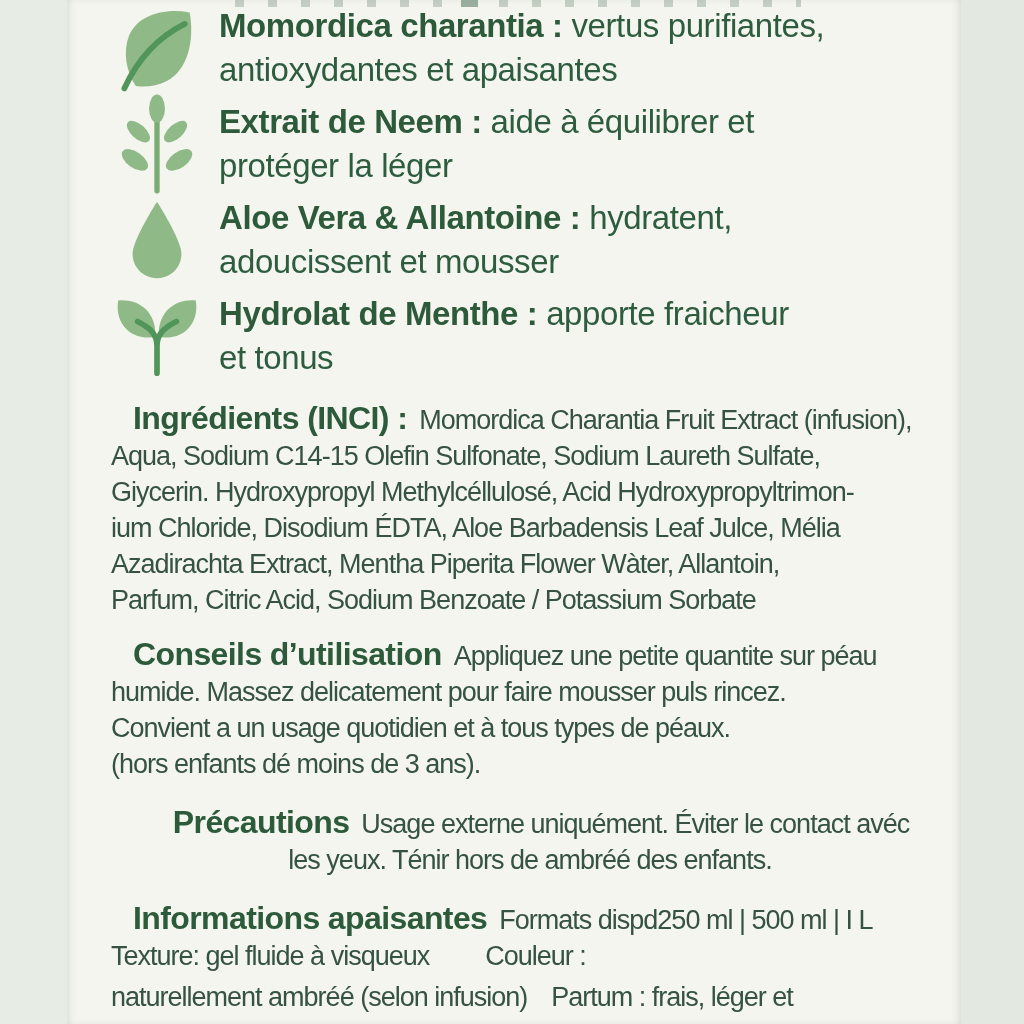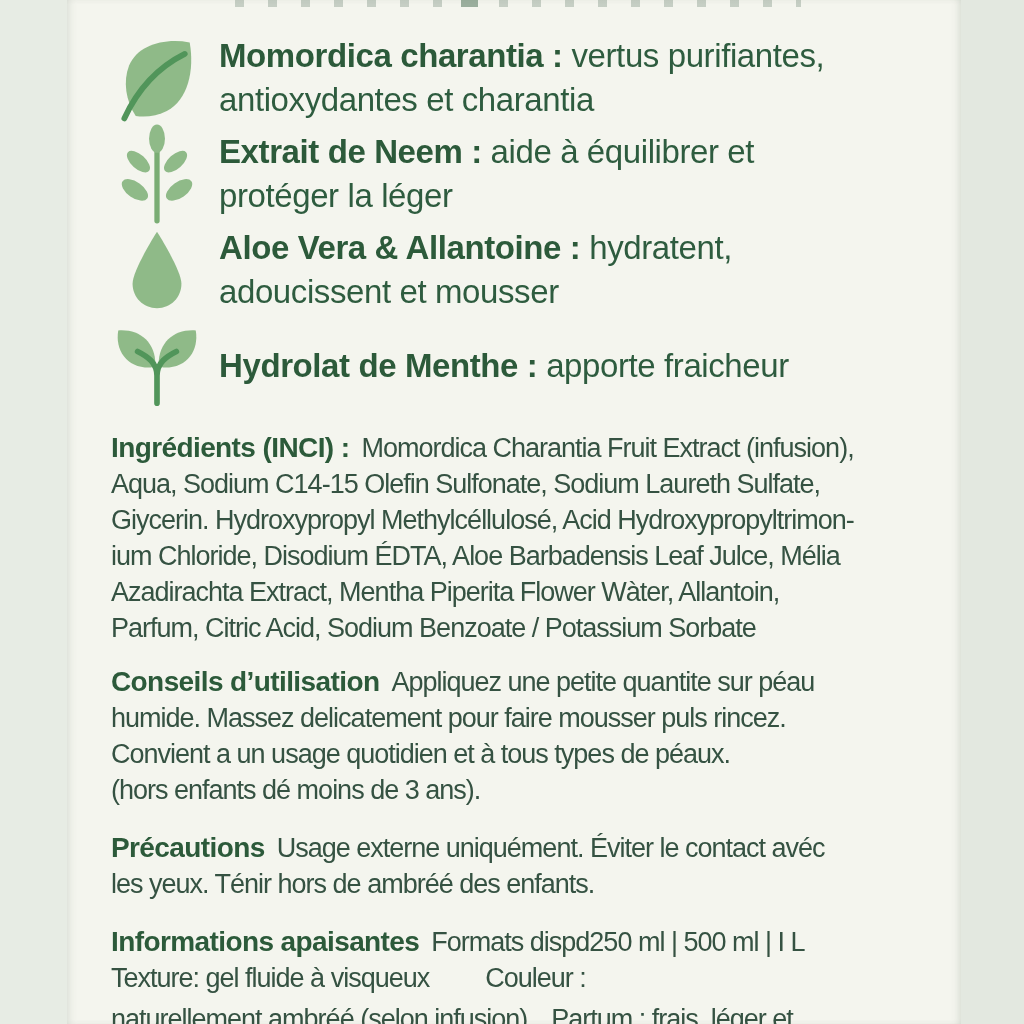--- a/index.html
+++ b/index.html
@@ -18,39 +18,39 @@
   }
   
   .cropped-line {
     position:absolute; top:0; left:168px; width:566px; height:7px; opacity:.45;
     background:repeating-linear-gradient(90deg, rgba(56,88,68,.55) 0 9px, transparent 9px 33px);
   }
   .cropped-line::after{
     content:""; position:absolute; left:226px; top:0; width:17px; height:7px; background:#2f5a3c;
   }
 
-  .bullets { padding-top:30px; }
+  .bullets { }
   .bullet {
     display:grid; grid-template-columns:92px 1fr; column-gap:16px;
     align-items:center; height:96px;
   }
   .icon-box { width:92px; height:94px; display:flex; align-items:center; justify-content:center; }
   .b-text { font-size:33px; line-height:44px; color:#2e5c3f; letter-spacing:-0.4px; }
   .b-name { font-weight:700; color:#2c5a3a; }
 
   .sections { margin-top:16px; }
   .sec { color:#355242; font-size:27px; line-height:36px; letter-spacing:-1px; }
   .sec .hd {
-    font-weight:700; font-size:28px; color:#2c5a3a; letter-spacing:-0.6px;
-    margin-right:12px; line-height:36px;
+    font-weight:700; font-size:32px; color:#2c5a3a; letter-spacing:-0.6px;
+    margin-right:12px; line-height:36px;margin-left:22px;
   }
   .sec .ln { display:block; white-space:nowrap; }
   .sec .inline { display:inline; white-space:nowrap; }
   .sec-usage { margin-top:18px; }
-  .sec-precautions { margin-top:22px; }
+  .sec-precautions { margin-top:22px;text-align:center; }
   .sec-practical { margin-top:22px; }
   .gap-lg { margin-left:56px;margin-top:40px; }
   .gap-sm { margin-left:24px; }
   .line-3 { margin-top:5px; }
 </style>
 </head>
 <body>
 
 <div class="page">
   <div class="label">
@@ -62,21 +62,21 @@
       <div class="bullet">
         <div class="icon-box">
           <svg width="90" height="94" viewBox="0 0 100 115" aria-hidden="true">
             <path d="M24,104 C12,86 8,62 16,42 C26,18 58,8 90,14 C96,48 88,84 62,98 C50,104 36,106 24,104 Z" fill="#8fba88"></path>
             <path d="M10,107 C26,72 52,44 84,28" stroke="#51955a" stroke-width="7" fill="none" stroke-linecap="round"></path>
           </svg>
         </div>
         <div class="b-text">
           <span class="b-name">Momordica charantia :</span>
           <span>vertus purifiantes,</span><br>
-          <span>antioxydantes et charantia</span>
+          <span>antioxydantes et apaisantes</span>
         </div>
       </div>
 
       <div class="bullet">
         <div class="icon-box">
           <svg width="76" height="100" viewBox="0 0 86 112" aria-hidden="true">
             <rect x="40" y="12" width="6" height="100" rx="3" fill="#7aad74"></rect>
             <ellipse cx="43" cy="16" rx="9" ry="16" fill="#8fba88"></ellipse>
             <ellipse cx="22" cy="42" rx="8" ry="16" transform="rotate(-48 22 42)" fill="#8fba88"></ellipse>
             <ellipse cx="64" cy="42" rx="8" ry="16" transform="rotate(48 64 42)" fill="#8fba88"></ellipse>
@@ -108,20 +108,21 @@
         <div class="icon-box">
           <svg width="96" height="84" viewBox="0 0 112 104" aria-hidden="true">
             <path d="M54,50 C54,22 34,6 8,8 C4,32 18,54 46,54 C49,54 52,53 54,50 Z" fill="#8fba88"></path>
             <path d="M58,50 C58,22 78,6 104,8 C108,32 94,54 66,54 C63,54 60,53 58,50 Z" fill="#8fba88"></path>
             <path d="M56,98 L56,64 M56,64 C56,48 44,40 32,34 M56,64 C56,48 68,40 80,34" stroke="#51955a" stroke-width="7" fill="none" stroke-linecap="round"></path>
           </svg>
         </div>
         <div class="b-text">
           <span class="b-name">Hydrolat de Menthe :</span>
           <span>apporte fraicheur</span><br>
+          <span>et tonus</span>
         </div>
       </div>
 
     </div>
 
     <div class="sections">
 
       <p class="sec sec-ingredients">
         <span class="hd">Ingrédients (INCI) :</span><span class="inline">Momordica Charantia Fruit Extract (infusion),</span>
         <span class="ln">Aqua, Sodium C14-15 Olefin Sulfonate, Sodium Laureth Sulfate,</span>

